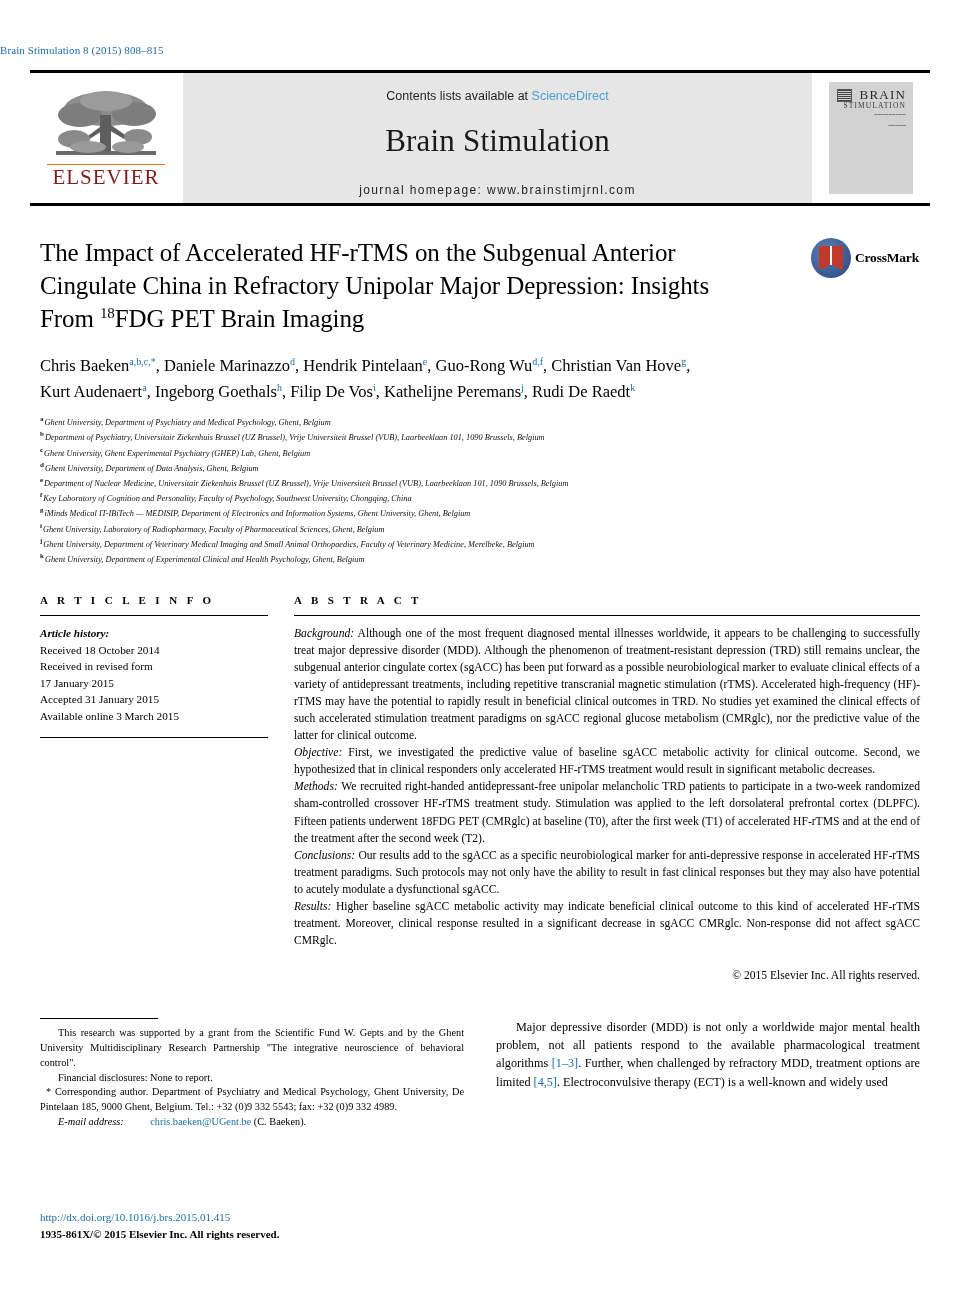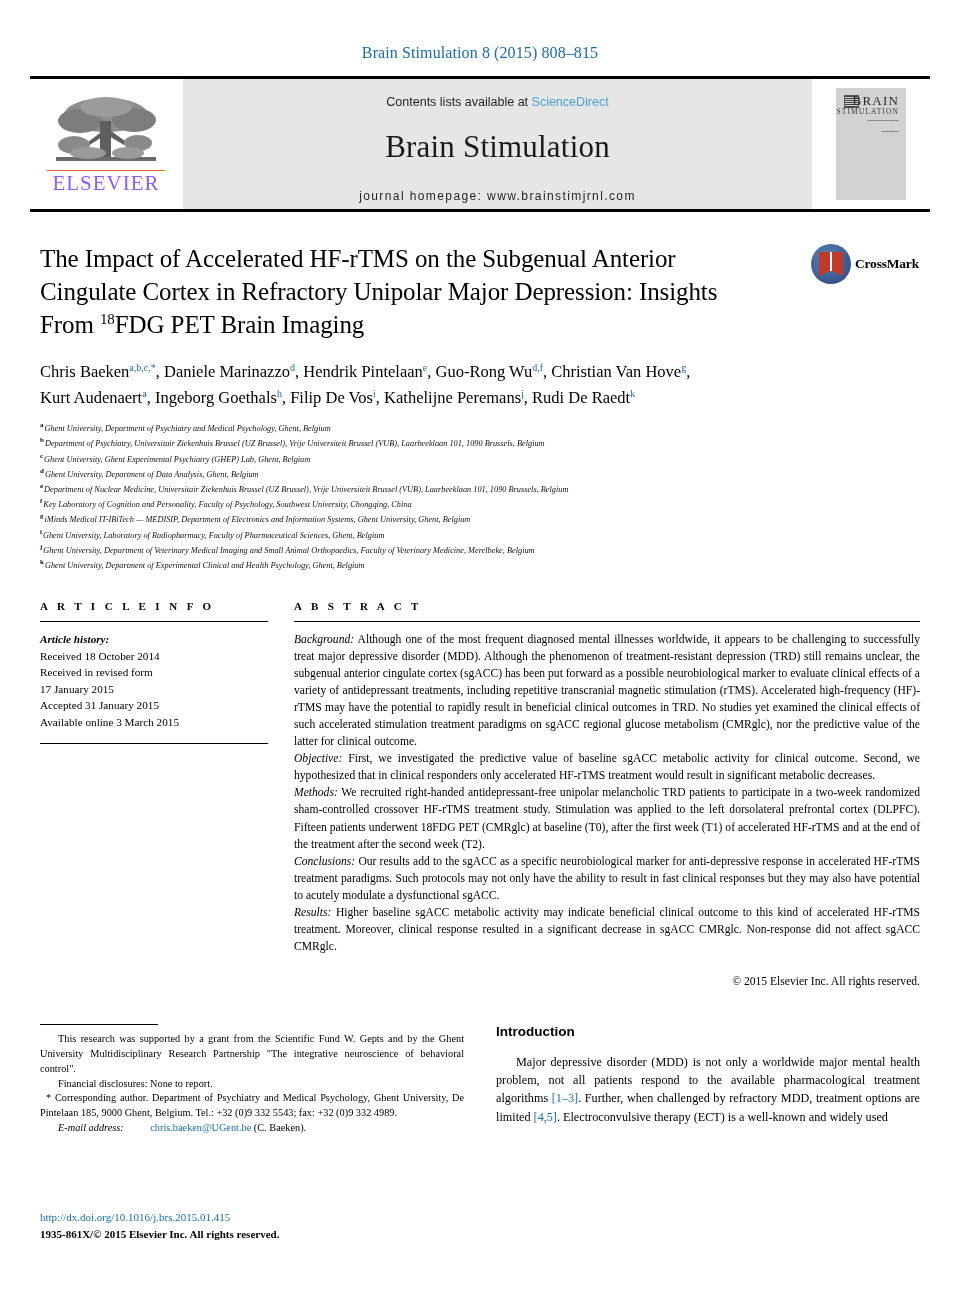--- a/index.html
+++ b/index.html
@@ -17,23 +17,23 @@
   }
   .page {
     position: relative;
     width: 960px;
     height: 1290px;
     padding: 0;
   }
 
   
   .running-head {
-    text-align: center;
-    font-family: "Liberation Serif", serif;
-    font-size: 16px;
+    text-align: left;
+    font-family: "Liberation Serif", serif;
+    font-size: 11px;
     color: #1a6ca8;
     padding-top: 44px;
     letter-spacing: 0.1px;
   }
 
   
   .masthead {
     margin: 14px 30px 0 30px;
     border-top: 3px solid #000;
     border-bottom: 3px solid #000;
@@ -58,21 +58,21 @@
   .elsevier-tree {
     height: 76px;
     width: 112px;
     margin: 0 auto;
     display: block;
   }
   .elsevier-word {
     font-family: "Liberation Serif", serif;
     font-size: 21px;
     letter-spacing: 1.0px;
-    color: #8b5cf6;
+    color: #7f1d1d;
     border-top: 1.5px solid #e87722;
     padding-top: 1px;
     margin-top: 1px;
     line-height: 1.05;
   }
   .mast-center {
     flex: 1 1 auto;
     background: #e6e6e6;
     position: relative;
     display: flex;
@@ -105,21 +105,21 @@
   }
   .mast-right {
     width: 118px;
     flex: 0 0 118px;
     background: #fff;
     display: flex;
     align-items: center;
     justify-content: center;
   }
   .cover-thumb {
-    width: 70px;
+    width: 84px;
     height: 112px;
     background: #d2d2d2;
     position: relative;
     box-sizing: border-box;
     padding: 7px 8px 0 8px;
   }
   .cover-elsev-mark {
     width: 15px;
     height: 13px;
     background: repeating-linear-gradient(0deg,#444 0,#444 1px,#d2d2d2 1px,#d2d2d2 2px);
@@ -374,21 +374,21 @@
           <div class="b3">▬▬▬▬▬▬▬▬▬</div>
           <div class="b4">▬▬▬▬▬</div>
         </div>
       </div>
     </div>
   </div>
 
   <div class="title-wrap">
     <h1 class="article-title">
       <span>The Impact of Accelerated HF-rTMS on the Subgenual Anterior</span><br>
-      <span>Cingulate Cortex in Refractory Unipolar Major Depression: Insights</span><br>
+      <span>Cingulate China in Refractory Unipolar Major Depression: Insights</span><br>
       <span>From </span><sup>18</sup><span>FDG PET Brain Imaging</span>
     </h1>
     <div class="crossmark">
       <div class="crossmark-row">
         <span class="cm-logo"></span>
         <span class="cm-word">CrossMark</span>
       </div>
     </div>
   </div>
 
@@ -453,21 +453,20 @@
       <div class="footnote-rule"></div>
       <div class="footnotes">
         <p>This research was supported by a grant from the Scientific Fund W. Gepts and by the Ghent University Multidisciplinary Research Partnership "The integrative neuroscience of behavioral control".</p>
         <p>Financial disclosures: None to report.</p>
         <p class="star">* Corresponding author. Department of Psychiatry and Medical Psychology, Ghent University, De Pintelaan 185, 9000 Ghent, Belgium. Tel.: +32 (0)9 332 5543; fax: +32 (0)9 332 4989.</p>
         <p><span class="ital">E-mail address:</span> <span class="link">chris.baeken@UGent.be</span><span> (C. Baeken).</span></p>
       </div>
     </div>
 
     <div class="bcol">
-      <h2 class="intro-head">Introduction</h2>
       <div class="intro-body">
         <p><span>Major depressive disorder (MDD) is not only a worldwide major mental health problem, not all patients respond to the available pharmacological treatment algorithms </span><span class="ref">[1–3]</span><span>. Further, when challenged by refractory MDD, treatment options are limited </span><span class="ref">[4,5]</span><span>. Electroconvulsive therapy (ECT) is a well-known and widely used</span></p>
       </div>
     </div>
   </div>
 
   <div class="doi-footer">
     <div class="doi">http://dx.doi.org/10.1016/j.brs.2015.01.415</div>
     <div class="cc">1935-861X/© 2015 Elsevier Inc. All rights reserved.</div>
   </div>

